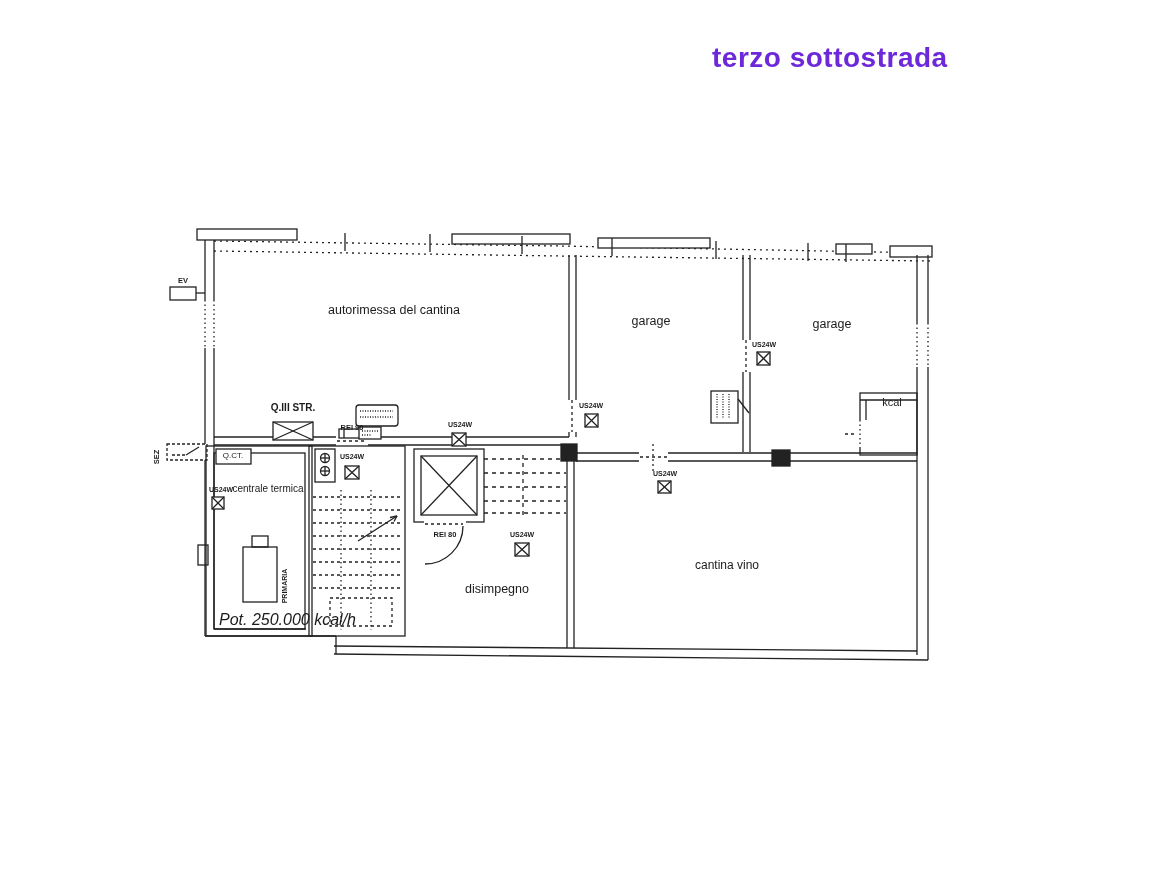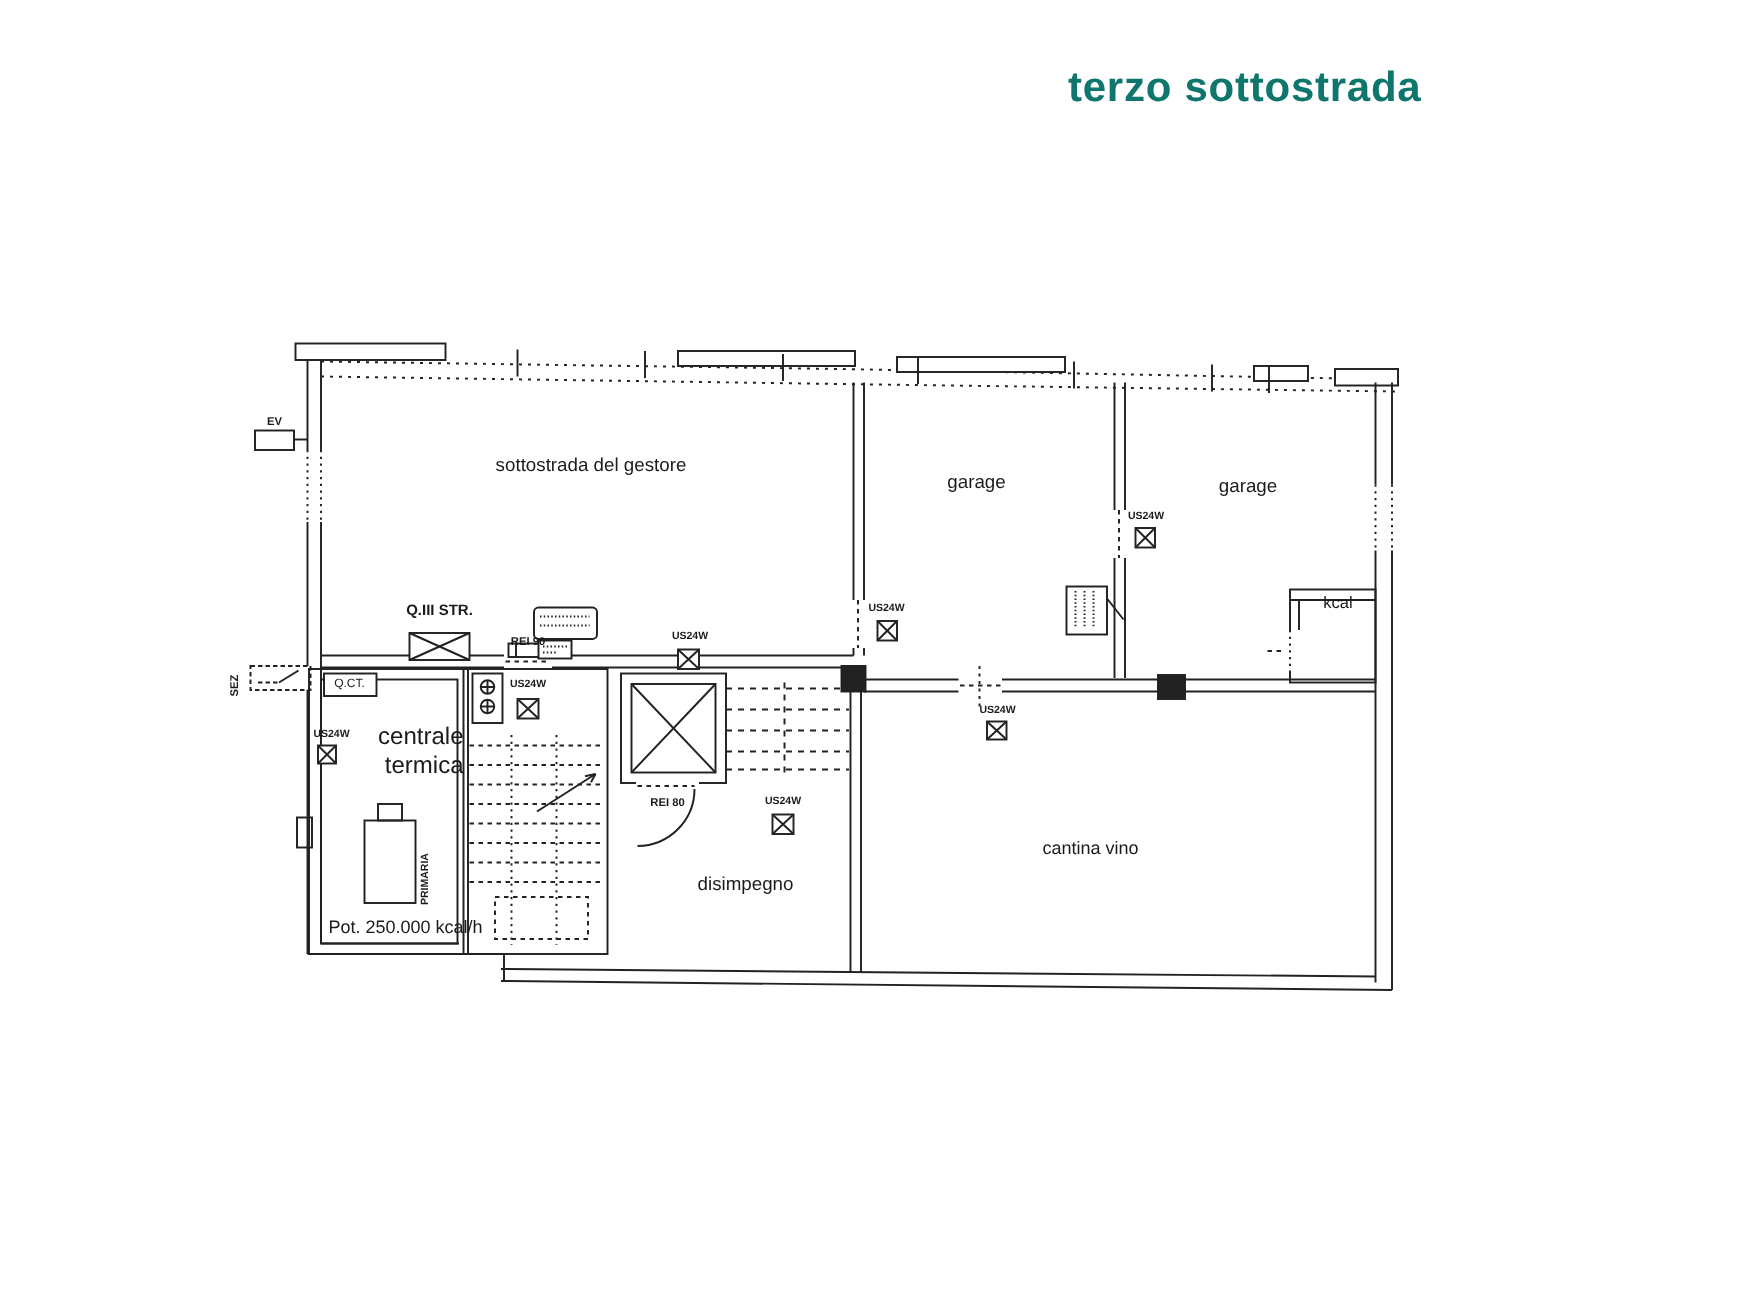--- a/index.html
+++ b/index.html
@@ -2,26 +2,26 @@
 <html><head>
 <meta charset="utf-8">
 <style>
   html,body{margin:0;padding:0;background:#fff;}
   .stage{position:relative;width:1171px;height:871px;background:#fff;overflow:hidden;
          font-family:"Liberation Sans",sans-serif;color:#1b1b1b;}
   .plan-svg{position:absolute;left:0;top:0;}
   .lbl{position:absolute;white-space:nowrap;color:#1b1b1b;}
   .ctr{transform:translateX(-50%);}
   .title{position:absolute;left:712px;top:42px;font-size:28px;font-weight:800;
-         letter-spacing:.5px;color:#0f766e;}
+         letter-spacing:.5px;color:#6d28d9;}
   .room{font-size:12.5px;}
   .small{font-size:7.5px;font-weight:600;}
   .tiny{font-size:7px;font-weight:700;}
   .vert{transform:translate(-50%,-50%) rotate(-90deg);}
-  .wrap2{width:82px;text-align:right;line-height:1.18;white-space:normal;font-size:16px;}
+  .wrap2{width:82px;text-align:center;line-height:1.18;white-space:normal;font-size:10px;}
 </style>
 </head>
 <body>
 
 <div class="stage">
 
   <div class="title">terzo sottostrada</div>
 
   <svg class="plan-svg" width="1171" height="871" viewBox="0 0 1171 871" stroke="#222" fill="none" stroke-width="1.3">
 
@@ -216,21 +216,21 @@
         <line x1="529" y1="543" x2="515" y2="556"></line>
       <rect x="658" y="481" width="13" height="12" fill="#fff"></rect>
         <line x1="658" y1="481" x2="671" y2="493"></line>
         <line x1="671" y1="481" x2="658" y2="493"></line>
       <rect x="212" y="497" width="12" height="12" fill="#fff"></rect>
         <line x1="212" y1="497" x2="224" y2="509"></line>
         <line x1="224" y1="497" x2="212" y2="509"></line>
     </g>
   </svg>
 
-  <span class="lbl room ctr" style="left:394px;top:303px;">sottostrada del gestore</span>
+  <span class="lbl room ctr" style="left:394px;top:303px;">autorimessa del cantina</span>
   <span class="lbl room ctr" style="left:651px;top:314px;">garage</span>
   <span class="lbl room ctr" style="left:832px;top:317px;">garage</span>
   <span class="lbl ctr" style="left:892px;top:396px;font-size:11px;">kcal</span>
   <span class="lbl wrap2" style="left:227px;top:483px;">centrale termica</span>
   <span class="lbl room ctr" style="left:497px;top:582px;">disimpegno</span>
   <span class="lbl ctr" style="left:727px;top:558px;font-size:12px;">cantina vino</span>
 
   <span class="lbl small ctr" style="left:183px;top:276px;">EV</span>
   <span class="lbl small vert" style="left:156px;top:457px;position:absolute;">SEZ</span>
   <span class="lbl ctr" style="left:233px;top:451px;font-size:8px;font-weight:400;">Q.CT.</span>
@@ -240,15 +240,15 @@
 
   <span class="lbl tiny ctr" style="left:591px;top:402px;">US24W</span>
   <span class="lbl tiny ctr" style="left:764px;top:341px;">US24W</span>
   <span class="lbl tiny ctr" style="left:352px;top:453px;">US24W</span>
   <span class="lbl tiny ctr" style="left:460px;top:421px;">US24W</span>
   <span class="lbl tiny ctr" style="left:522px;top:531px;">US24W</span>
   <span class="lbl tiny ctr" style="left:665px;top:470px;">US24W</span>
   <span class="lbl tiny ctr" style="left:221px;top:486px;">US24W</span>
 
   <span class="lbl vert" style="left:284px;top:586px;font-size:7px;font-weight:600;">PRIMARIA</span>
-  <span class="lbl" style="left:219px;top:611px;font-size:12px;">Pot. 250.000 kcal/h</span>
+  <span class="lbl" style="left:219px;top:611px;font-size:16px;font-style:italic;">Pot. 250.000 kcal/h</span>
 
 </div>
 
 </body></html>

